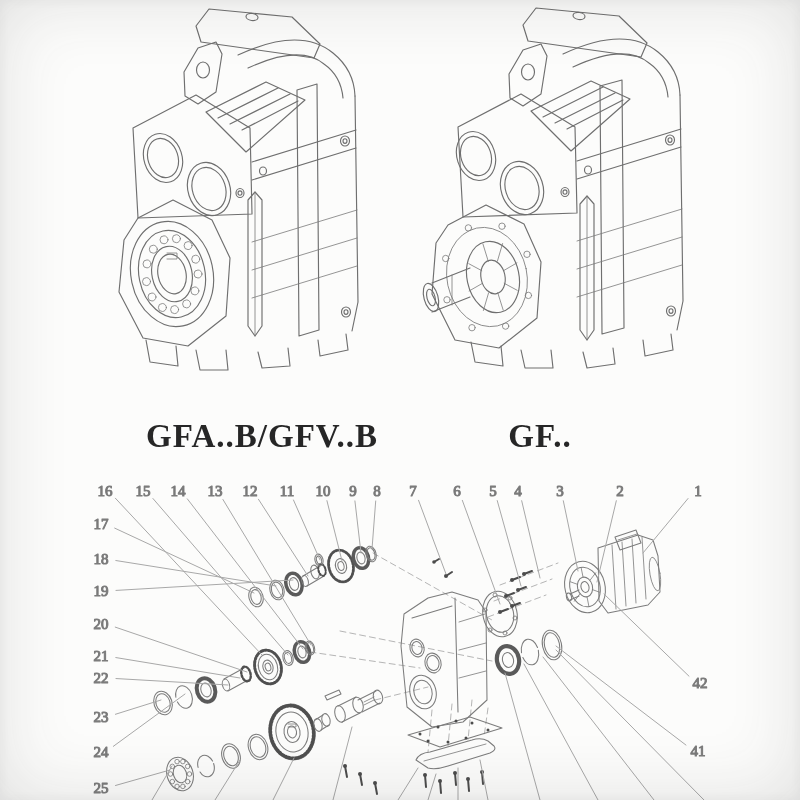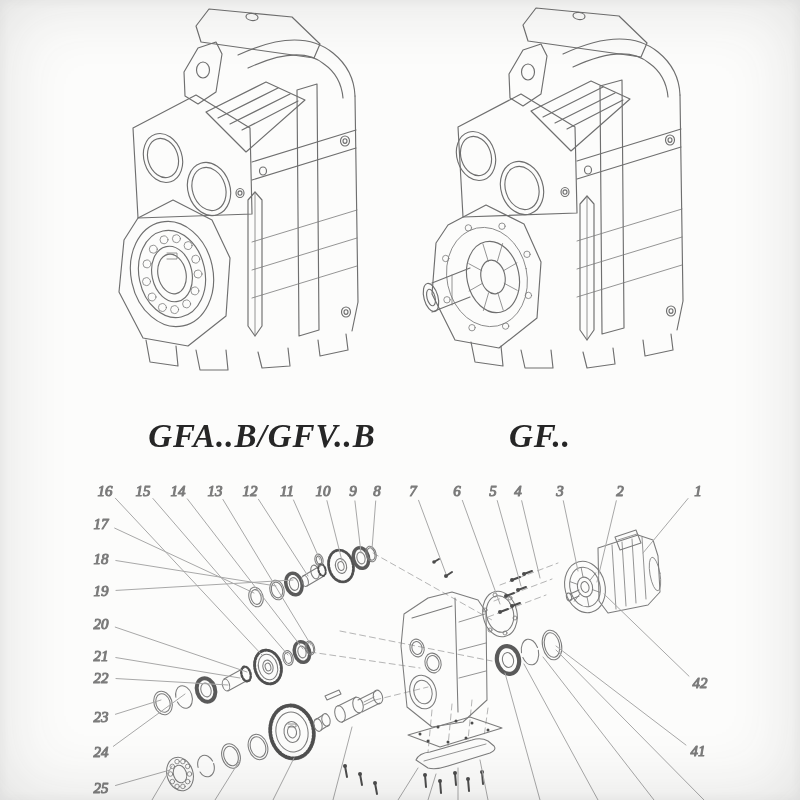--- a/index.html
+++ b/index.html
@@ -1,17 +1,17 @@
 <!DOCTYPE html>
 <html><head>
 <meta charset="utf-8">
 <style>
   html,body{margin:0;padding:0;background:#ffffff;}
   .page{position:relative;width:800px;height:800px;background:#fcfcfb;overflow:hidden;
-        font-family:"Liberation Serif","DejaVu Serif",serif;font-style:italic;}
+        font-family:"Liberation Serif","DejaVu Serif",serif;}
   .vignette{position:absolute;inset:0;pointer-events:none;
             box-shadow:inset 0 0 70px rgba(60,60,60,.14), inset 0 0 12px rgba(60,60,60,.06);}
   svg{position:absolute;left:0;top:0;}
   .ln{fill:none;stroke:#6f6f6f;stroke-width:1.15;stroke-linejoin:round;stroke-linecap:round;}
   .ln2{fill:none;stroke:#7a7a7a;stroke-width:.8;stroke-linejoin:round;}
   .pt{fill:none;stroke:#7c7c7c;stroke-width:1.05;stroke-linejoin:round;stroke-linecap:round;}
   .bthick{fill:none;stroke:#5a5a5a;}
   .teeth{fill:none;stroke:#4f4f4f;stroke-dasharray:1.7 1.7;}
   .dash{fill:none;stroke:#b5b5b5;stroke-width:1;stroke-dasharray:6 4;}
   .dark{fill:#4c4c4c;stroke:none;}

